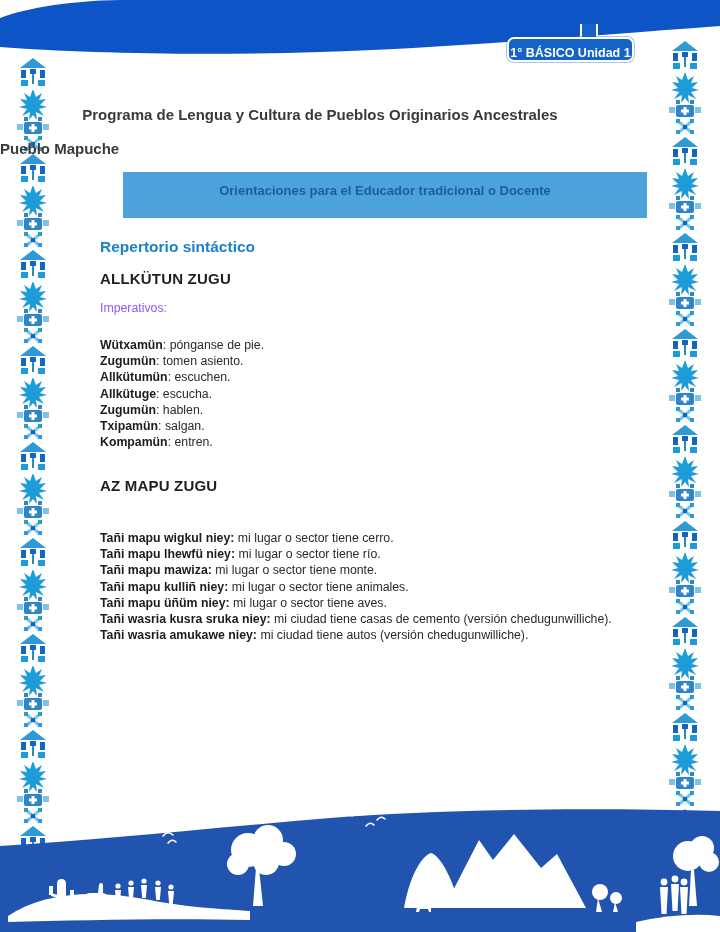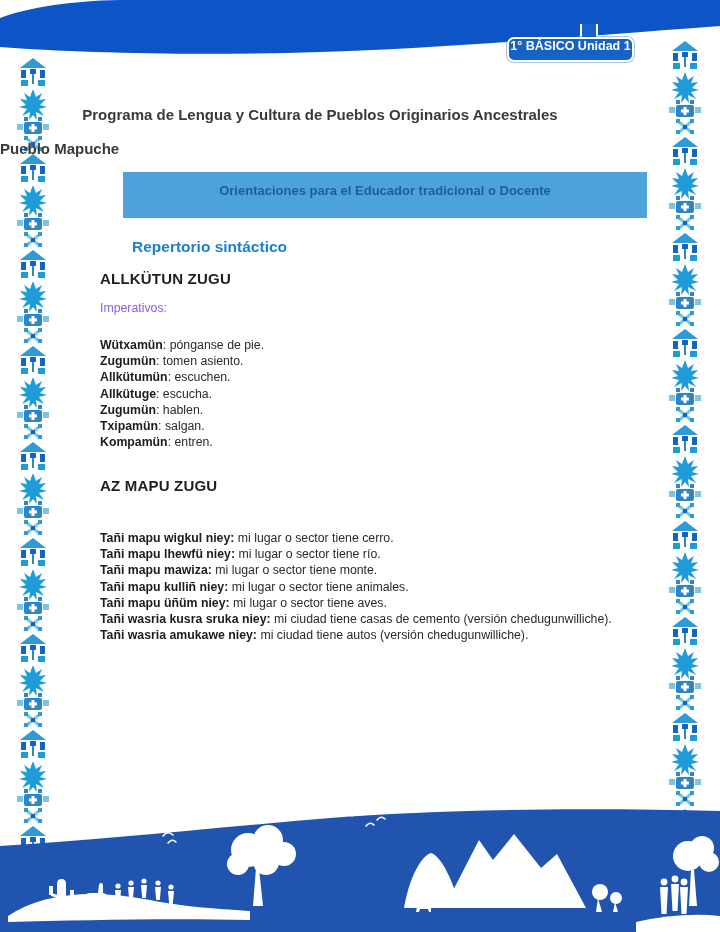--- a/index.html
+++ b/index.html
@@ -6,39 +6,39 @@
   .page{position:relative;width:720px;height:932px;background:#ffffff;overflow:hidden;
         font-family:"Liberation Sans",sans-serif;}
   .abs{position:absolute;}
 
   
   .top-wave{left:0;top:0;}
   .badge-connector{left:580px;top:24px;width:18px;height:18px;background:#1563C6;
         border-left:2px solid #fff;border-right:2px solid #fff;box-sizing:border-box;}
   .unit-badge{left:507px;top:37px;width:127px;height:25px;background:#1563C6;
         border:2px solid #ffffff;border-radius:7px;box-sizing:border-box;
-        display:flex;align-items:flex-start;justify-content:center;
+        display:flex;align-items:flex-end;justify-content:center;
         color:#ffffff;font-size:12.5px;font-weight:bold;white-space:nowrap;
         box-shadow:0 0 0 1px rgba(16,86,196,.35);}
 
   
   .border-left{left:15px;top:57px;}
   .border-right{left:667px;top:40px;}
 
   
   .program-title{left:0;top:106px;width:640px;text-align:center;
         font-size:15px;font-weight:bold;color:#3a3a3a;}
   .program-subtitle{left:0;top:140px;width:720px;text-align:left;
         font-size:15px;font-weight:bold;color:#3a3a3a;}
   .section-banner{left:98px;top:172px;width:524px;height:46px;background:#4BA3D9;
         box-sizing:border-box;padding-top:9px;text-align:center;margin-left:25px;}
   .section-banner span{font-size:13px;font-weight:bold;color:#1E5C9E;}
 
   
-  .section-heading{left:100px;top:238px;font-size:15.5px;font-weight:bold;color:#1E80C8;margin-left:32px;}
+  .section-heading{left:100px;top:238px;font-size:15.5px;font-weight:bold;color:#1E80C8;}
   .block-title{left:100px;font-size:15px;font-weight:bold;color:#1f1f1f;letter-spacing:.2px;}
   .allkutun-title{top:270px;}
   .azmapu-title{top:477px;}
   .imperatives-label{left:100px;top:301px;font-size:12.3px;color:#8b5cf6;}
   .vocab-list{left:100px;width:522px;font-size:12.3px;line-height:16.2px;color:#2a2a2a;}
   .list-allkutun{top:337px;}
   .list-azmapu{top:530px;}
   .term{font-weight:bold;color:#1c1c1c;}
 
   .footer-svg{left:0;bottom:0;}

